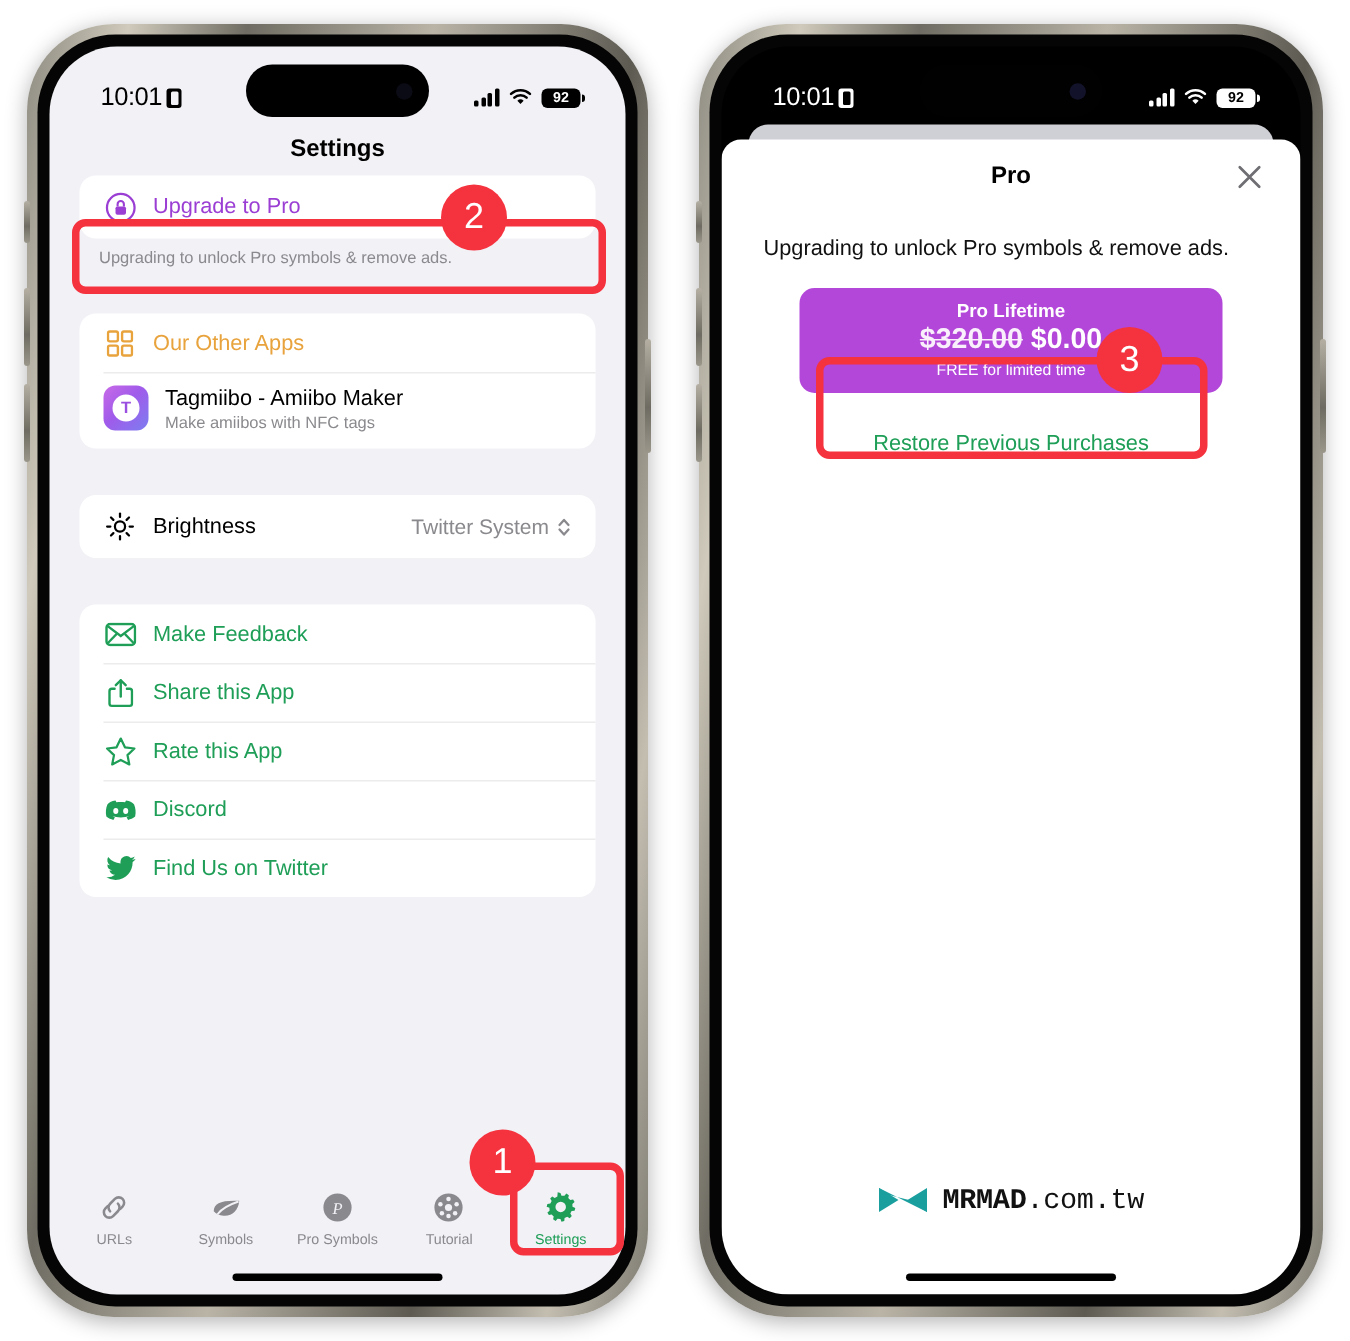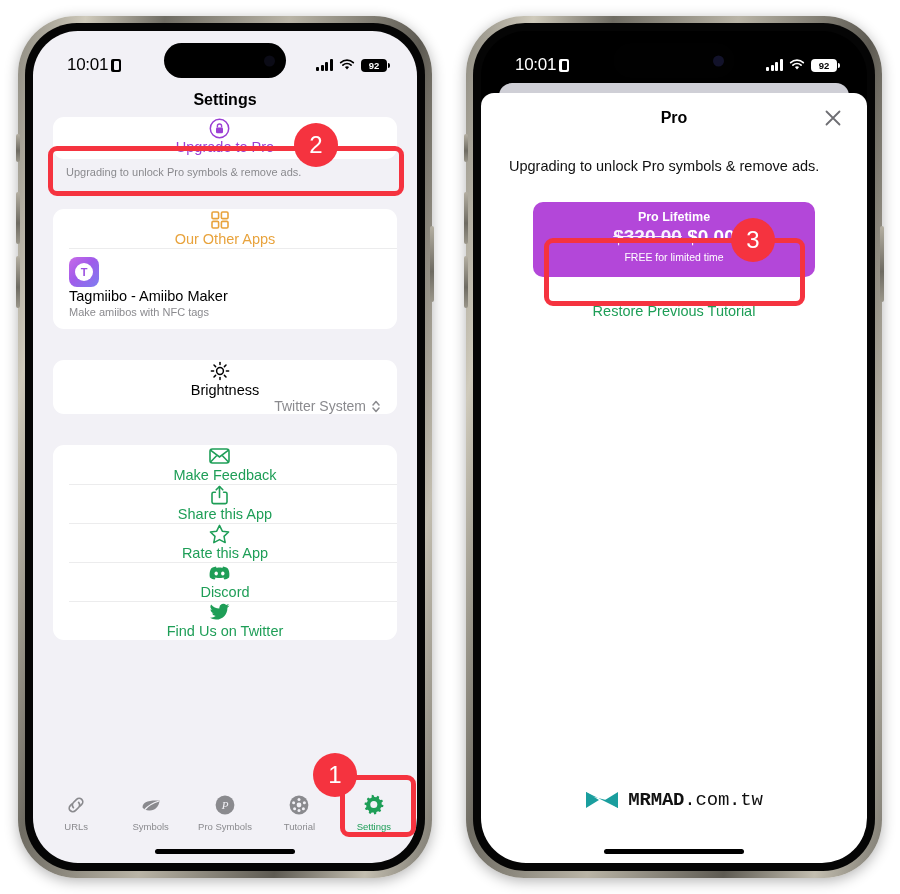--- a/index.html
+++ b/index.html
@@ -137,21 +137,20 @@
   .card {
     margin: 0 20px;
     background: #fff;
     border-radius: 11px;
   }
   .row {
     display: flex; align-items: center;
     padding: 0 16px;
     min-height: 39px;
     position: relative;
-    flex-direction: column;
   }
   .row + .row::before {
     content:""; position:absolute; left:16px; right:0; top:0;
     height:1px; background:#ececed;
   }
   .row-ico {
     width: 22px; height: 22px;
     margin-right: 11px;
     display: flex; align-items: center; justify-content: center;
     flex: 0 0 auto;
@@ -230,24 +229,24 @@
   .close-x {
     position: absolute; right: 22px; top: 50%;
     transform: translateY(-50%);
     width: 24px; height: 24px;
   }
   .pro-desc {
     margin: 14px 28px 0;
     font-size: 14.5px; color: #111; line-height: 1.32;
   }
   .buy-btn {
-    margin: 26px 52px 0;
+    margin: 16px 52px 0;
     background: #b347d9;
     border-radius: 10px;
-    padding: 8px 10px 14px;
+    padding: 8px 10px 9px;
     text-align: center;
     color: #fff;
   }
   .buy-title { font-size: 12.5px; font-weight: bold; }
   .buy-prices { font-size: 19px; font-weight: bold; margin-top: 2px; }
   .buy-prices .old { text-decoration: line-through; opacity: .92; }
   .buy-note { font-size: 10.5px; margin-top: 3px; }
   .restore {
     margin-top: 26px; text-align: center;
     font-size: 14.5px; color: #1e9e57;
@@ -557,21 +556,21 @@
           <div class="buy-btn">
             <div class="buy-title">Pro Lifetime</div>
             <div class="buy-prices">
               <span class="old">$320.00</span>
               <span>$0.00</span>
             </div>
             <div class="buy-note">FREE for limited time</div>
           </div>
 
           <div class="restore">
-            <span>Restore Previous Tutorial</span>
+            <span>Restore Previous Purchases</span>
           </div>
 
           <div class="watermark">
             <svg width="34" height="22" viewBox="0 0 34 22">
               <path d="M1 3 L14 11 L1 19 Z" fill="#1a9e9e"></path>
               <path d="M33 3 L20 11 L33 19 Z" fill="#1a9e9e"></path>
               <path d="M1 3 L33 19 L33 14 L1 6 Z" fill="#1a9e9e"></path>
             </svg>
             <span class="wm-text">
               <b>MRMAD</b><span>.com.tw</span>

